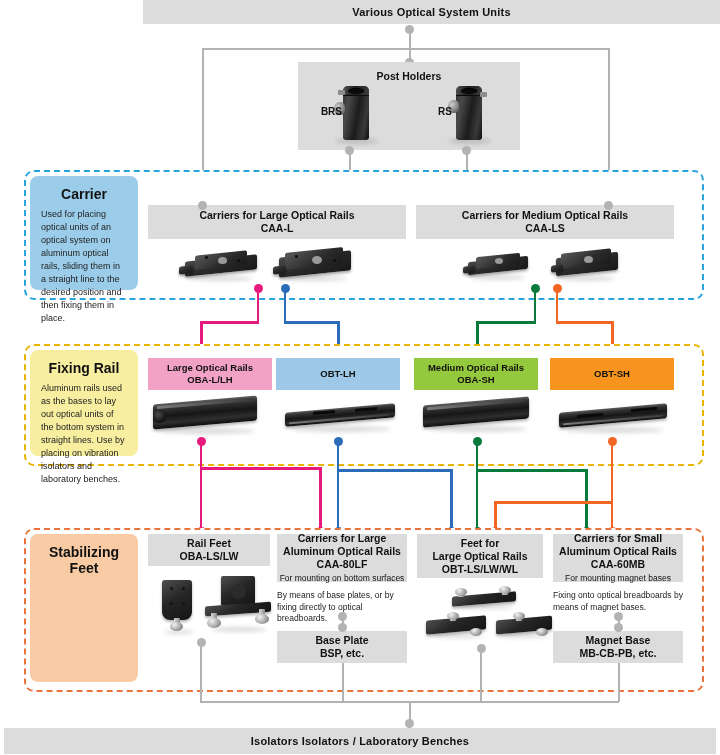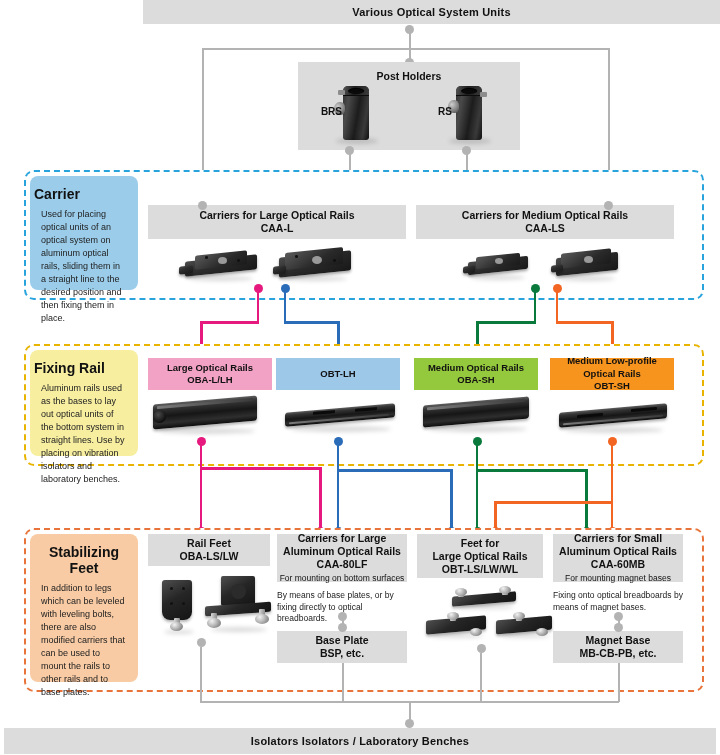--- a/index.html
+++ b/index.html
@@ -16,21 +16,21 @@
             justify-content:center;text-align:center;font-weight:bold;font-size:10.5px;
             line-height:13px;color:#111;}
   .labelbox .sub{font-weight:normal;font-size:8.5px;line-height:11px;padding-top:2px;}
 
   
   .section{border-style:dashed;border-width:2px;border-radius:10px;background:#ffffff;}
   .sect-carrier{border-color:#29a3dc;}
   .sect-rail{border-color:#e8b400;}
   .sect-feet{border-color:#e8743b;}
 
-  .sidecard{border-radius:8px;display:flex;flex-direction:column;align-items:flex-start;}
+  .sidecard{border-radius:8px;display:flex;flex-direction:column;align-items:center;}
   .sidecard h2{margin:0;padding:10px 4px 6px;font-size:14px;font-weight:bold;color:#111;text-align:center;}
   .sidecard p{margin:0;padding:0 11px 8px;font-size:9px;line-height:13px;color:#222;text-align:left;}
   .side-carrier{background:#9bcdeb;}
   .side-rail{background:#f7eea0;}
   .side-feet{background:#f8cba4;}
 
   
   .railbox{display:flex;flex-direction:column;align-items:center;justify-content:center;
            text-align:center;font-weight:bold;font-size:9.5px;line-height:12.5px;color:#111;}
   .c-pink{background:#f2a2c4;}
@@ -209,21 +209,20 @@
   <span>OBA-L/LH</span>
 </div>
 <div class="abs railbox c-blue" style="left:276px;top:358px;width:124px;height:32px;">
   <span>OBT-LH</span>
 </div>
 <div class="abs railbox c-green" style="left:414px;top:358px;width:124px;height:32px;align-items:center;">
   <span>Medium Optical Rails</span>
   <span>OBA-SH</span>
 </div>
 <div class="abs railbox c-orange" style="left:550px;top:358px;width:124px;height:32px;">
-  <span>Medium Low-profile Optical Rails</span>
   <span>OBT-SH</span>
 </div>
 
 <div class="rail-img" style="left:151px;top:392px;width:110px;height:44px;">
   <div class="rail-body" style="left:2px;top:8px;width:104px;height:25px;"></div>
   <div class="rail-high" style="left:6px;top:10px;width:96px;height:3px;"></div>
   <div class="rail-bore" style="left:2px;top:18px;width:13px;height:13px;"></div>
   <div class="shadow-el" style="left:8px;top:36px;width:96px;height:6px;"></div>
 </div>
 <div class="rail-img" style="left:283px;top:396px;width:116px;height:40px;">
@@ -275,21 +274,20 @@
 <div class="abs" style="left:494px;top:501px;width:119px;height:2.5px;background:#f26522;"></div>
 <div class="abs" style="left:494px;top:501px;width:2.5px;height:29px;background:#f26522;"></div>
 <div class="abs cdot" style="left:491px;top:527px;background:#f26522;"></div>
 <div class="abs" style="left:610.5px;top:501px;width:2.5px;height:29px;background:#f26522;"></div>
 <div class="abs cdot" style="left:608px;top:527px;background:#f26522;"></div>
 
 <div class="abs section sect-feet" style="left:24px;top:528px;width:676px;height:160px;"></div>
 
 <div class="abs sidecard side-feet" style="left:30px;top:534px;width:108px;height:148px;">
   <h2>Stabilizing Feet</h2>
-  <p>In addition to legs which can be leveled with leveling bolts, there are also modified carriers that can be used to mount the rails to other rails and to base plates.</p>
 </div>
 
 <div class="abs labelbox" style="left:148px;top:534px;width:122px;height:32px;">
   <span>Rail Feet</span>
   <span>OBA-LS/LW</span>
 </div>
 
 <div class="abs labelbox" style="left:277px;top:534px;width:130px;height:48px;">
   <span>Carriers for Large</span>
   <span>Aluminum Optical Rails</span>

